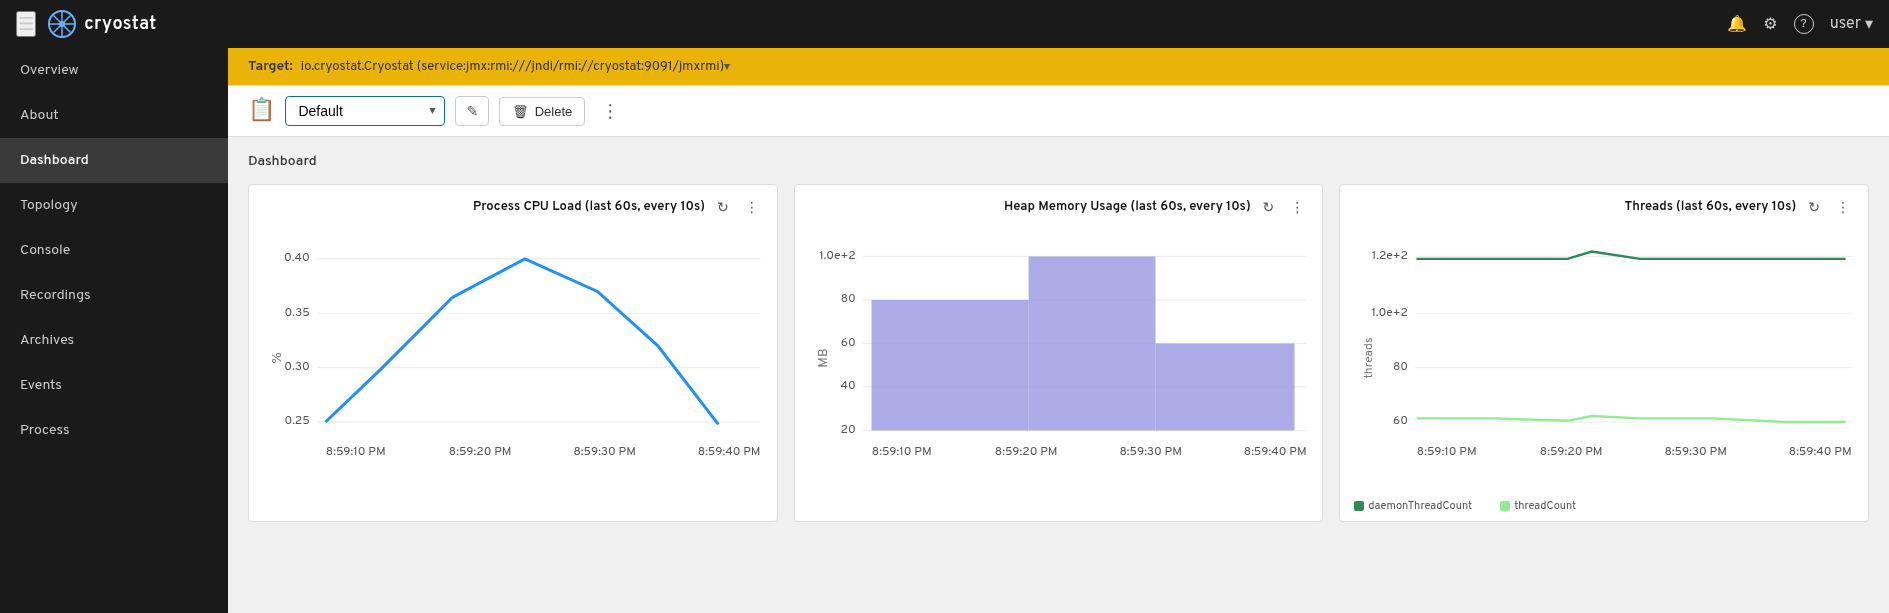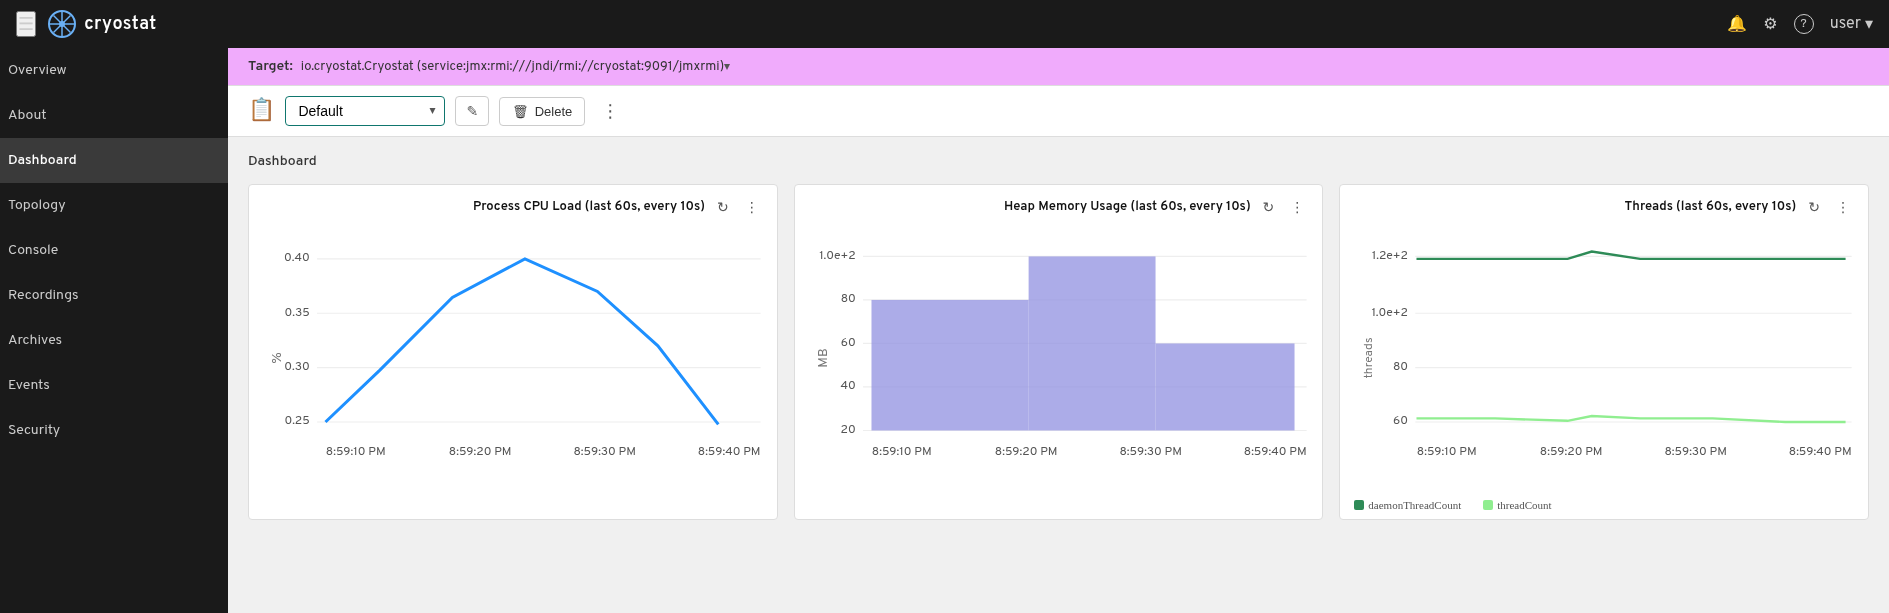--- a/index.html
+++ b/index.html
@@ -30,40 +30,40 @@
     .sidebar {
       width: 228px;
       background: #1a1a1a;
       color: #ccc;
       display: flex;
       flex-direction: column;
       flex-shrink: 0;
       overflow-y: auto;
     }
     .sidebar-item {
-      padding: 14px 8px;
+      padding: 14px 20px;
       font-size: 14px;
       cursor: pointer;
       color: #ccc;
       transition: background 0.15s;
     }
     .sidebar-item.active { background: #3a3a3a; color: #fff; font-weight: 500; }
 
     
     .main {
       flex: 1;
       display: flex;
       flex-direction: column;
       overflow: hidden;
       background: #f0f0f0;
     }
 
     
     .target-bar {
-      background: #f0abfc;
+      background: #eab308;
       padding: 10px 20px;
       display: flex;
       align-items: center;
       gap: 8px;
       border-bottom: 1px solid #ddd;
       flex-shrink: 0;
     }
     .target-label { font-weight: 600; font-size: 14px; color: #333; }
     .target-value { font-size: 13px; color: #333; }
     .target-dropdown { display: flex; align-items: center; gap: 0; cursor: pointer; }
@@ -181,25 +181,24 @@
       position: relative;
     }
 
     
     .chart-svg { width: 100%; }
 
     
     .chart-legend {
       display: flex;
       align-items: center;
-      gap: 22px;
+      gap: 28px;
       padding: 4px 14px 8px 14px;
       font-size: 11px;
       color: #555;
-      font-family: Liberation Serif, serif;
     }
     .legend-item { display: flex; align-items: center; gap: 4px; }
     .legend-dot { width: 10px; height: 10px; border-radius: 2px; flex-shrink: 0; }
   </style>
 </head>
 <body>
 
 <nav class="topnav">
   <button class="topnav-hamburger">
     <span style="font-size:18px; color:#ccc;">☰</span>
@@ -247,21 +246,21 @@
     <div class="sidebar-item">
       <span>Recordings</span>
     </div>
     <div class="sidebar-item">
       <span>Archives</span>
     </div>
     <div class="sidebar-item">
       <span>Events</span>
     </div>
     <div class="sidebar-item">
-      <span>Security</span>
+      <span>Process</span>
     </div>
   </aside>
 
   <main class="main">
 
     <div class="target-bar">
       <span class="target-label">Target:</span>
       <div class="target-dropdown">
         <span class="target-value">io.cryostat.Cryostat (service:jmx:rmi:///jndi/rmi://cryostat:9091/jmxrmi)</span>
         <span class="target-caret">▾</span>

